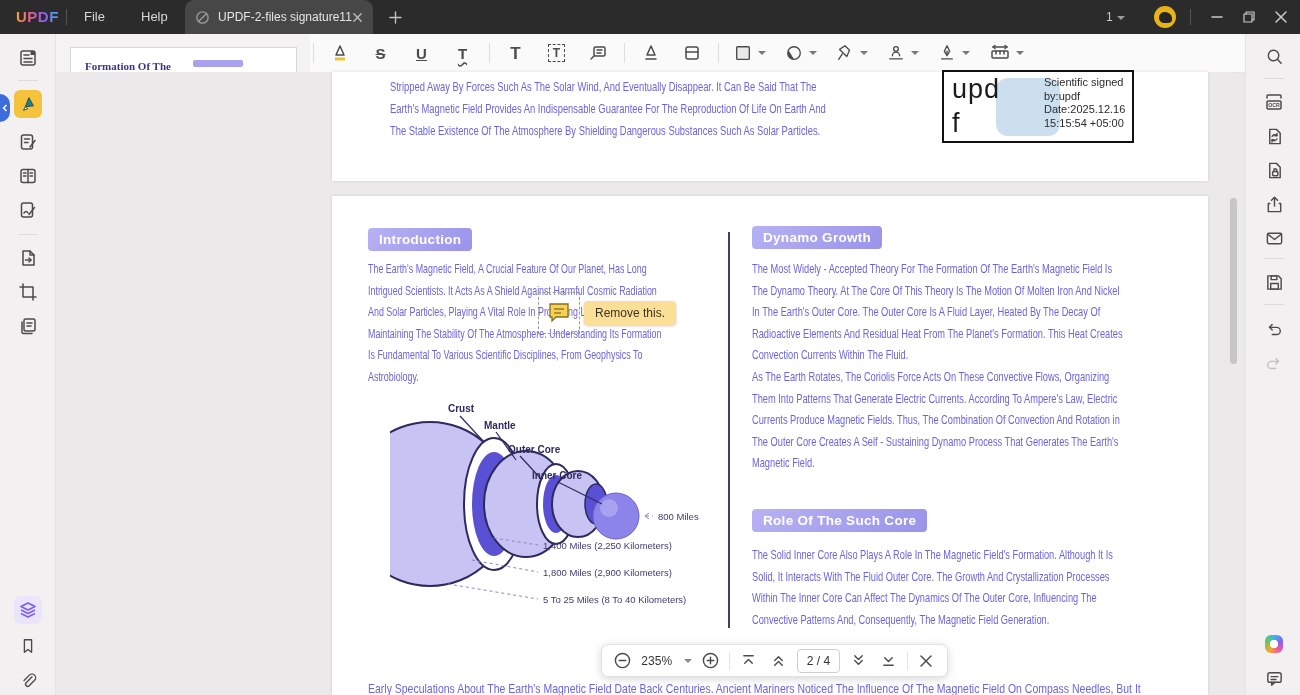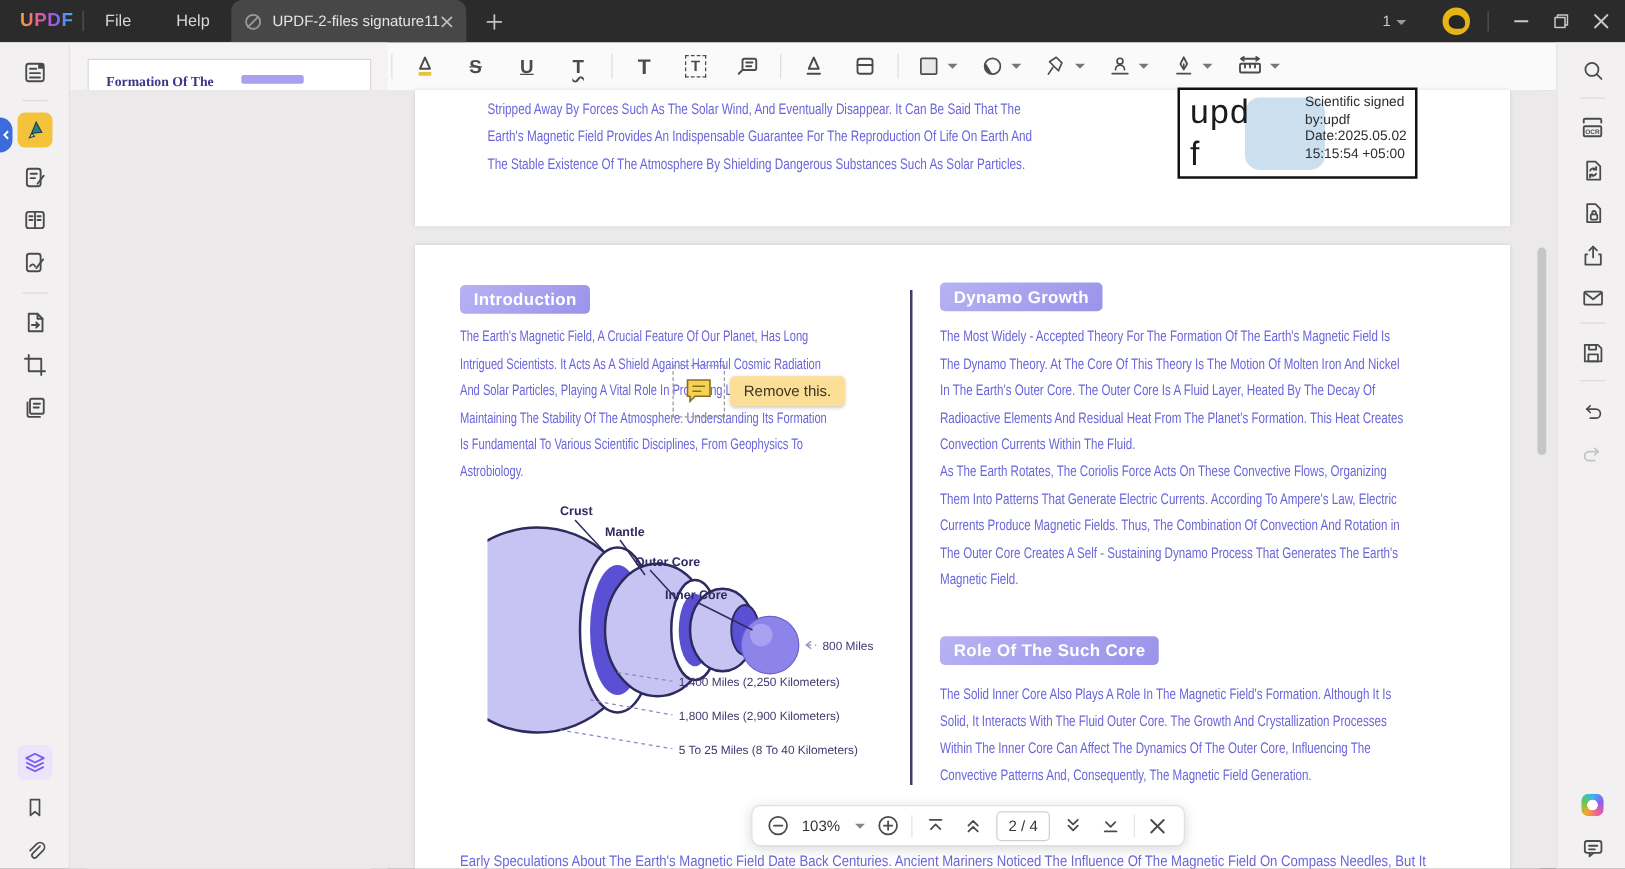--- a/index.html
+++ b/index.html
@@ -423,21 +423,21 @@
         <div class="dl" style="transform:scaleX(.77);height:22px">The Stable Existence Of The Atmosphere By Shielding Dangerous Substances Such As Solar Particles.</div>
       </div>
 
       <div class="sigbox" style="left:610px;top:-2px;width:192px;height:73px">
         <div class="sigblob" style="left:52px;top:6px;width:64px;height:58px"></div>
         <div class="sigbig" style="left:8px;top:4px">upd</div>
         <div class="sigbig" style="left:8px;top:38px">f</div>
         <div class="siginfo" style="left:100px;top:4px">
           <div>Scientific signed</div>
           <div>by:updf</div>
-          <div>Date:2025.05.02</div>
+          <div>Date:2025.12.16</div>
           <div>15:15:54 +05:00</div>
         </div>
       </div>
     </div>
 
     <div class="docpage" style="left:276px;top:124px;width:876px;height:499px">
       <div class="coldiv" style="left:396px;top:36px;height:396px"></div>
 
       <div style="position:absolute;left:36px;top:32px">
         <span class="badge">Introduction</span>
@@ -521,21 +521,21 @@
     </div>
   </div>
 
   <div class="zoombar">
     <div class="zbtn">
       <svg class="ic" width="17" height="17" viewBox="0 0 18 18">
           <circle cx="9" cy="9" r="7.5"></circle>
           <line x1="5.5" y1="9" x2="12.5" y2="9"></line>
         </svg>
     </div>
-    <span class="ztext">103%</span>
+    <span class="ztext">235%</span>
     <span class="caret" style="border-top-color:#888"></span>
     <div class="zbtn">
       <svg class="ic" width="17" height="17" viewBox="0 0 18 18">
           <circle cx="9" cy="9" r="7.5"></circle>
           <line x1="5.5" y1="9" x2="12.5" y2="9"></line>
           <line x1="9" y1="5.5" x2="9" y2="12.5"></line>
         </svg>
     </div>
     <div class="z-div"></div>
     <div class="zbtn">

